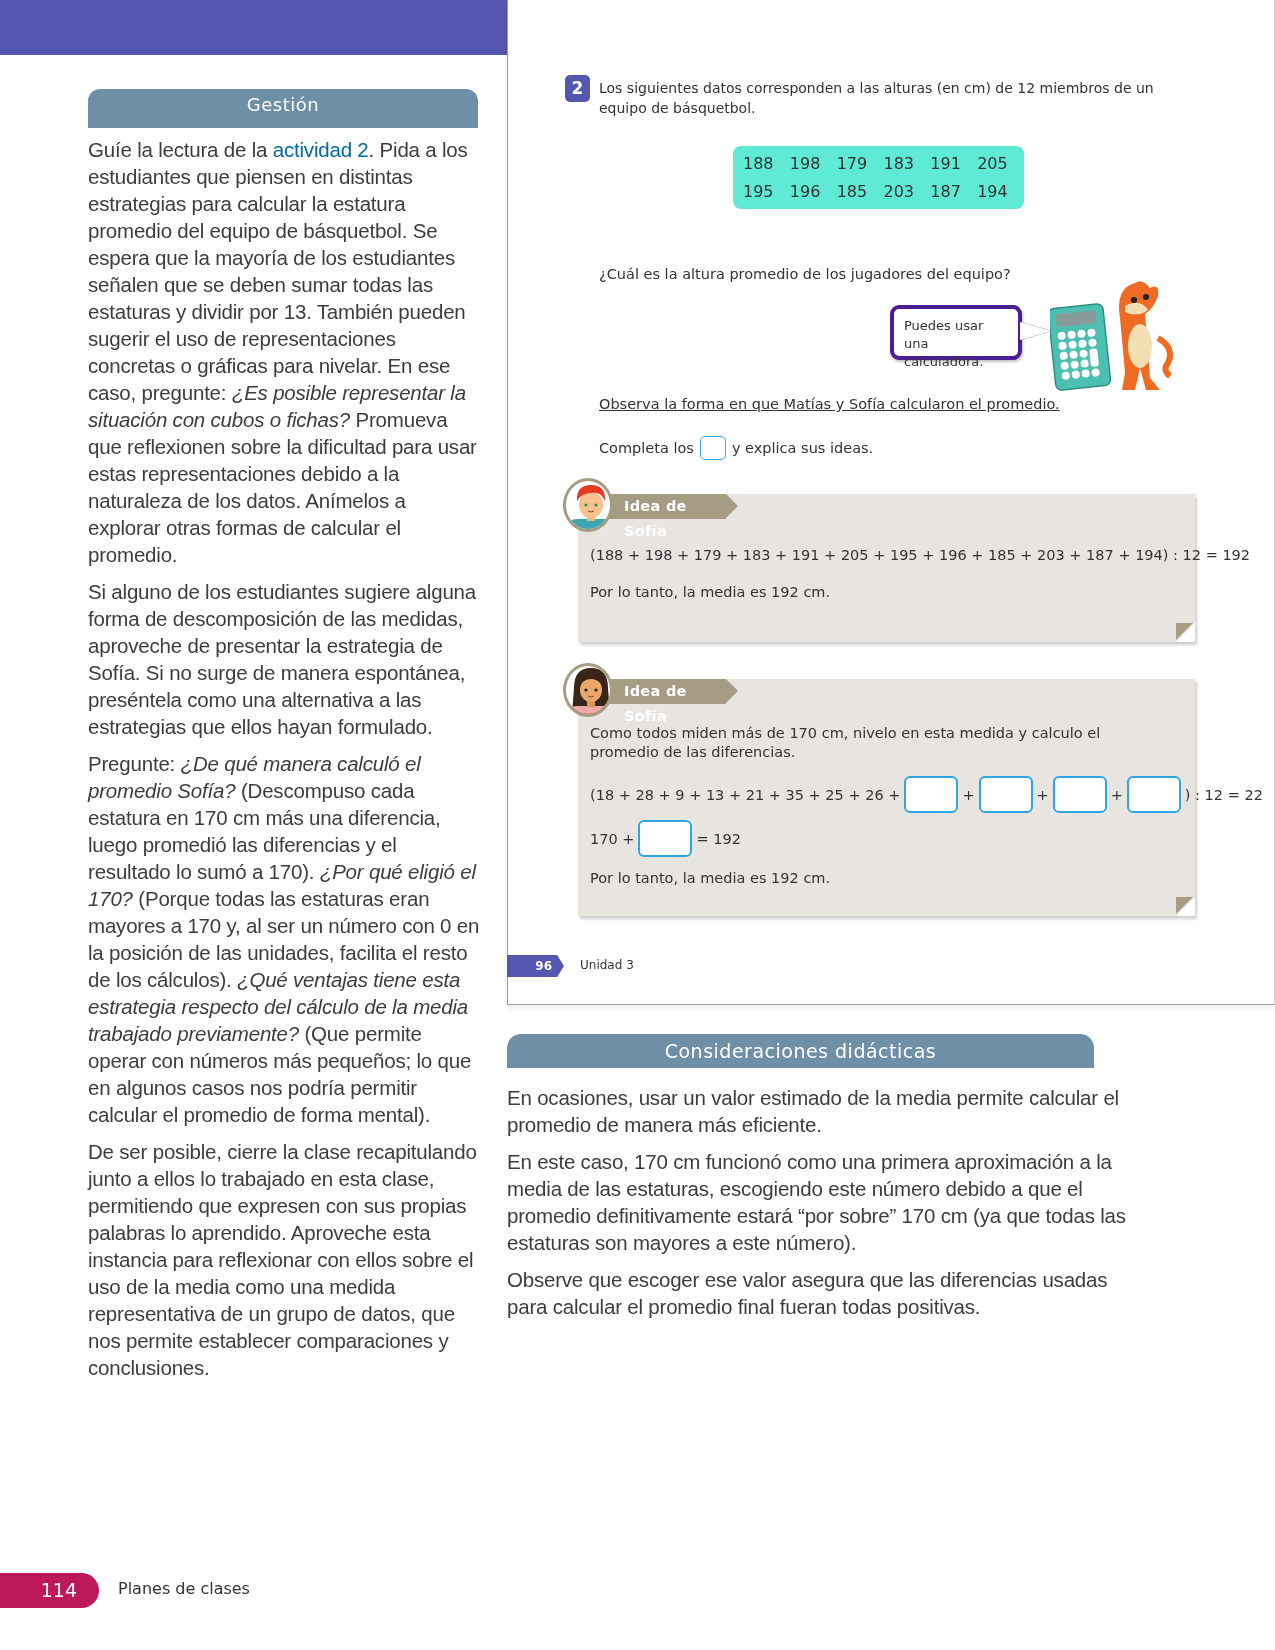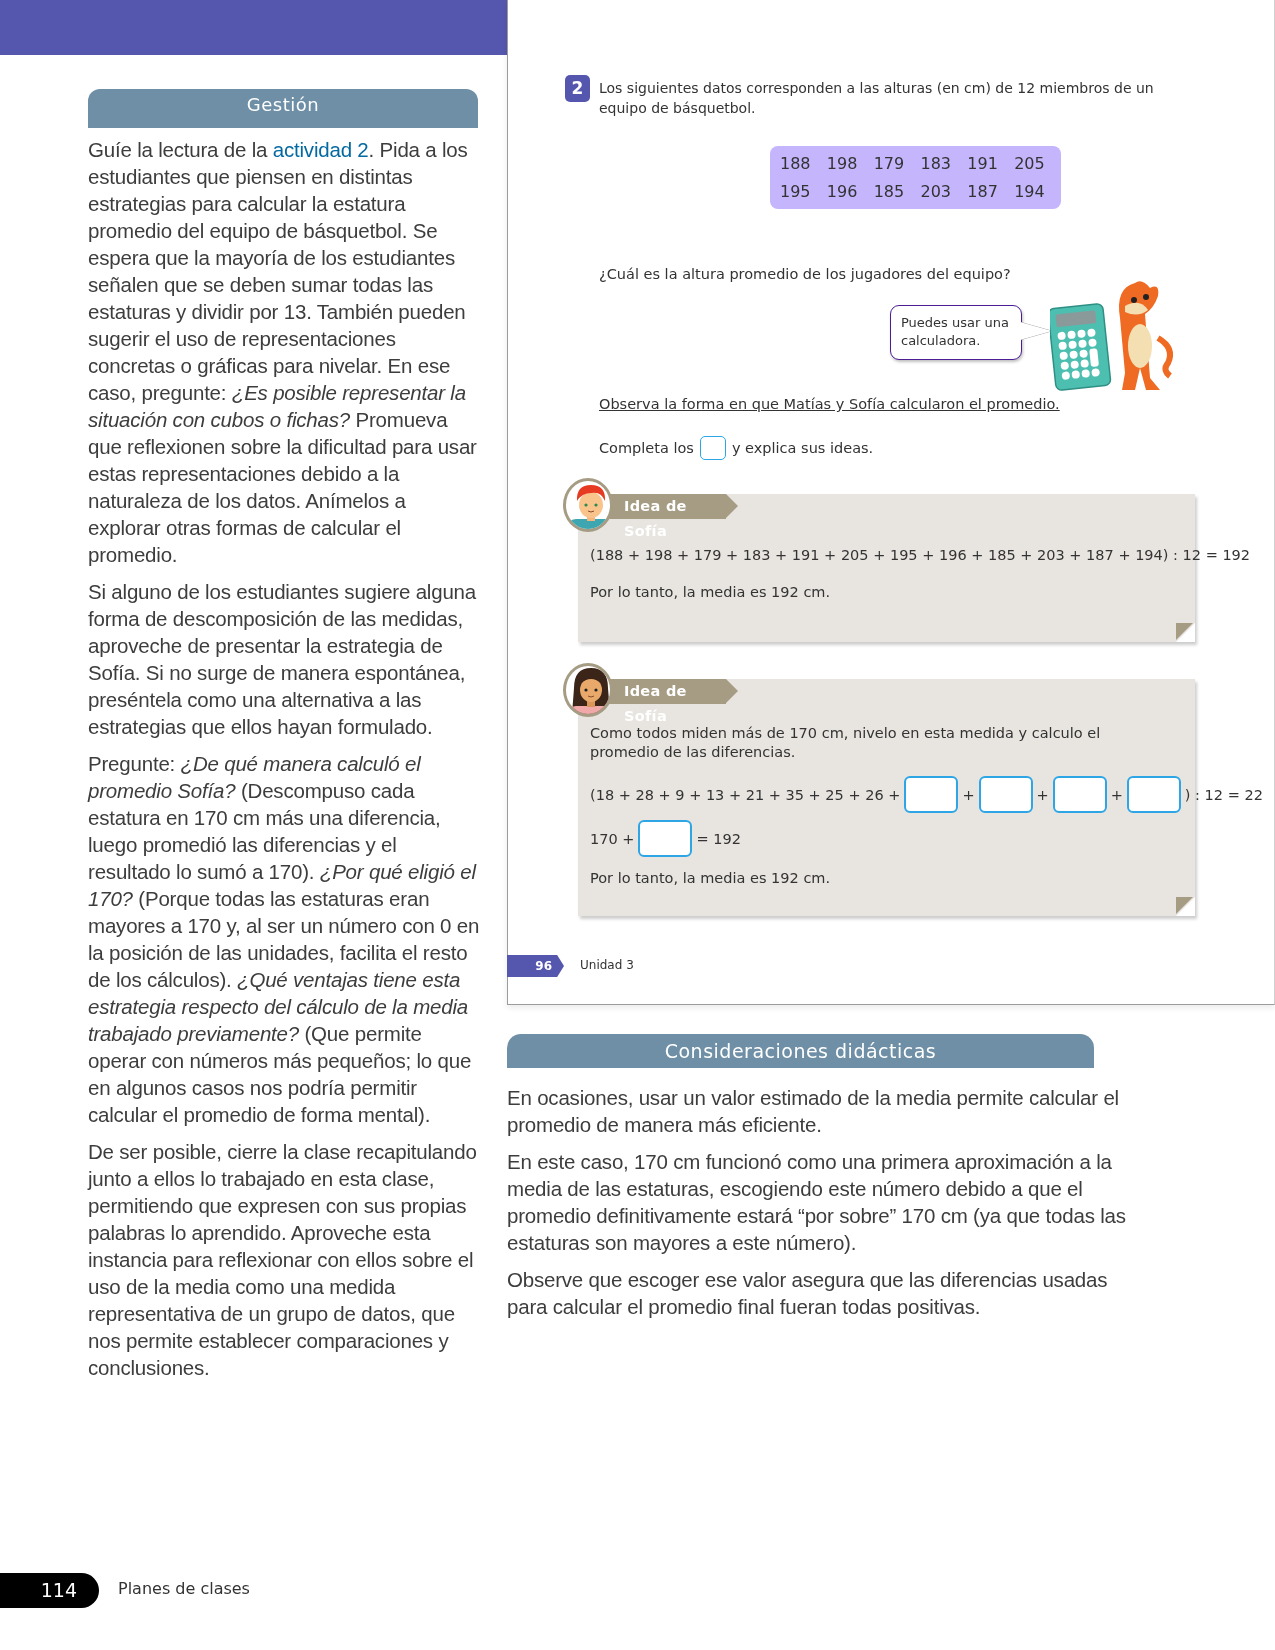--- a/index.html
+++ b/index.html
@@ -19,26 +19,26 @@
   .left-col p { margin-bottom: 10px; }
   .left-col b { font-weight: normal; color: #0369a1; }
   .left-col i { font-style: italic; }
 
   
   .student-page { position: absolute; left: 507px; top: 0; width: 768px; height: 1005px; background: #fff; border-left: 1px solid #9c9c9c; border-bottom: 1.5px solid #9c9c9c; border-right: 1px solid #cfcfcf; box-shadow: 0 3px 6px rgba(0,0,0,0.08); }
   .sp { font-family: "DejaVu Sans", sans-serif; color: #333; }
   .activity-badge { position: absolute; left: 565px; top: 75px; width: 25px; height: 27px; background: #5557ae; border-radius: 5px; color: #fff; font-weight: bold; font-size: 17px; text-align: center; line-height: 27px; }
   .activity-text { position: absolute; left: 599px; top: 78px; width: 600px; font-size: 14px; line-height: 20px; }
 
-  .data-table { position: absolute; left: 733px; top: 146px; width: 291px; height: 63px; background: #c4b5fd; border-radius: 8px; padding: 6px 0 0 10px; margin-left: 37px; }
+  .data-table { position: absolute; left: 733px; top: 146px; width: 291px; height: 63px; background: #5eead4; border-radius: 8px; padding: 6px 0 0 10px; }
   .data-row { display: flex; height: 28px; }
   .data-cell { width: 48px; font-size: 16px; line-height: 24px; color: #333; }
 
   .question { position: absolute; left: 599px; top: 266px; font-size: 14.5px; }
-  .bubble { position: absolute; left: 890px; top: 305px; width: 132px; height: 55px; background: #fff; border: 1px solid #4c1d95; border-radius: 9px; box-shadow: 1px 2px 3px rgba(0,0,0,0.25); padding: 8px 10px; font-size: 13px; line-height: 18px; }
+  .bubble { position: absolute; left: 890px; top: 305px; width: 132px; height: 55px; background: #fff; border: 4px solid #4c1d95; border-radius: 9px; box-shadow: 1px 2px 3px rgba(0,0,0,0.25); padding: 8px 10px; font-size: 13px; line-height: 18px; }
   .bubble-tail { position: absolute; left: 1020px; top: 322px; width: 0; height: 0; border-top: 9px solid transparent; border-bottom: 9px solid transparent; border-left: 32px solid #fff; filter: drop-shadow(1px 0 0 #888); }
   .mascot { position: absolute; left: 1050px; top: 278px; width: 130px; height: 115px; }
   .observe { position: absolute; left: 599px; top: 396px; font-size: 14.5px; text-decoration: underline; }
   .complete { position: absolute; left: 599px; top: 436px; font-size: 14.5px; display: flex; align-items: center; }
   .mini-box { display: inline-block; width: 26px; height: 24px; border: 1.5px solid #2ea6e6; border-radius: 5px; margin: 0 6px; background: #fff; }
 
   .idea-card { position: absolute; left: 578px; width: 617px; background: #e8e5e0; box-shadow: 2px 3px 3px rgba(0,0,0,0.2); }
   .matias-card { top: 494px; height: 148px; }
   .sofia-card { top: 679px; height: 237px; }
   .fold { position: absolute; right: 0; bottom: 0; width: 0; height: 0; border-left: 19px solid transparent; border-bottom: 19px solid #fff; }
@@ -59,21 +59,21 @@
 
   .page-tab { position: absolute; left: 507px; top: 955px; width: 57px; height: 22px; background: #5557ae; color: #fff; font-size: 12px; line-height: 22px; text-align: right; padding-right: 12px; clip-path: polygon(0 0, 88% 0, 100% 50%, 88% 100%, 0 100%); font-weight: bold; }
   .page-unit { position: absolute; left: 580px; top: 958px; font-size: 12px; color: #333; }
 
   
   .consid-header { left: 507px; top: 1034px; width: 587px; height: 34px; line-height: 34px; font-size: 19px; border-radius: 14px 14px 0 0; }
   .consid-body { position: absolute; left: 507px; top: 1084px; width: 640px; font-size: 20.5px; line-height: 27px; color: #3d3d3d; letter-spacing: -0.2px; }
   .consid-body p { margin-bottom: 10px; }
 
   
-  .footer-tab { position: absolute; left: 0; top: 1573px; width: 99px; height: 35px; background: #000000; border-radius: 0 18px 18px 0; color: #fff; font-family: "DejaVu Sans", sans-serif; font-size: 19px; line-height: 35px; text-align: right; padding-right: 22px; }
+  .footer-tab { position: absolute; left: 0; top: 1573px; width: 99px; height: 35px; background: #be185d; border-radius: 0 18px 18px 0; color: #fff; font-family: "DejaVu Sans", sans-serif; font-size: 19px; line-height: 35px; text-align: right; padding-right: 22px; }
   .footer-label { position: absolute; left: 118px; top: 1579px; font-family: "DejaVu Sans", sans-serif; font-size: 16px; color: #333; }
 </style>
 </head>
 <body>
 
 <div class="top-band"></div>
 
 <div class="section-header gestion-header">Gestión</div>
 <div class="left-col">
   <p><span>Guíe la lectura de la </span><b>actividad 2</b><span>. Pida a los estudiantes que piensen en distintas estrategias para calcular la estatura promedio del equipo de básquetbol. Se espera que la mayoría de los estudiantes señalen que se deben sumar todas las estaturas y dividir por 13. También pueden sugerir el uso de representaciones concretas o gráficas para nivelar. En ese caso, pregunte: </span><i>¿Es posible representar la situación con cubos o fichas?</i><span> Promueva que reflexionen sobre la dificultad para usar estas representaciones debido a la naturaleza de los datos. Anímelos a explorar otras formas de calcular el promedio.</span></p>

